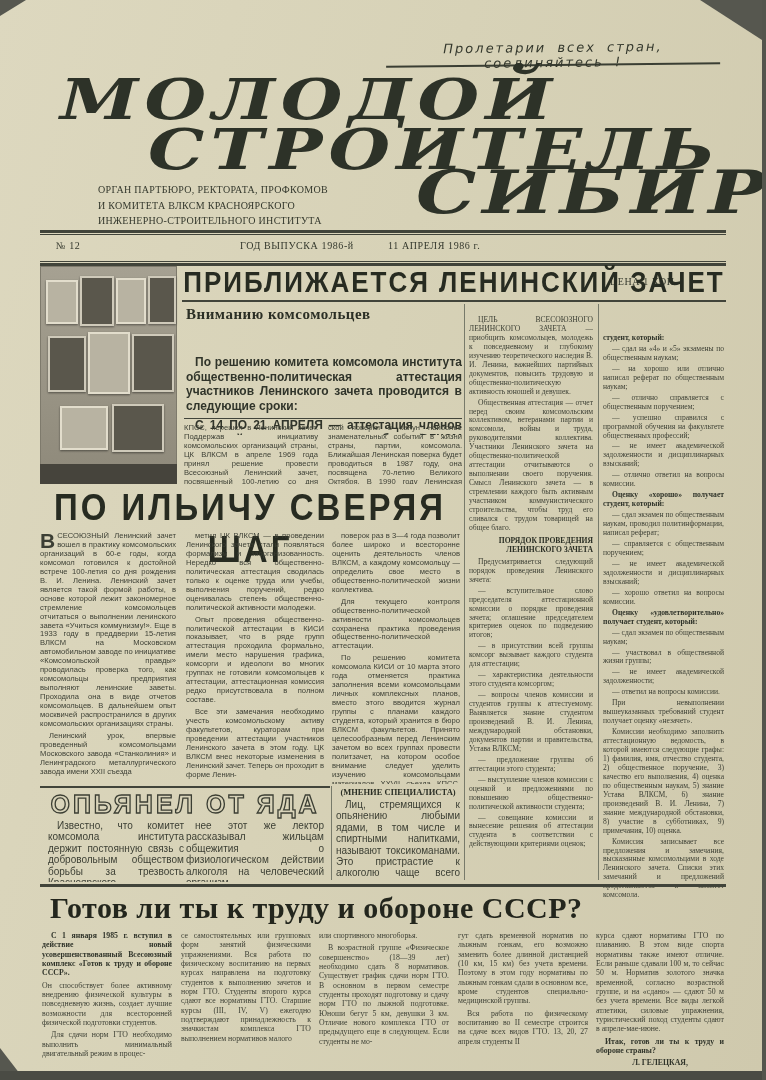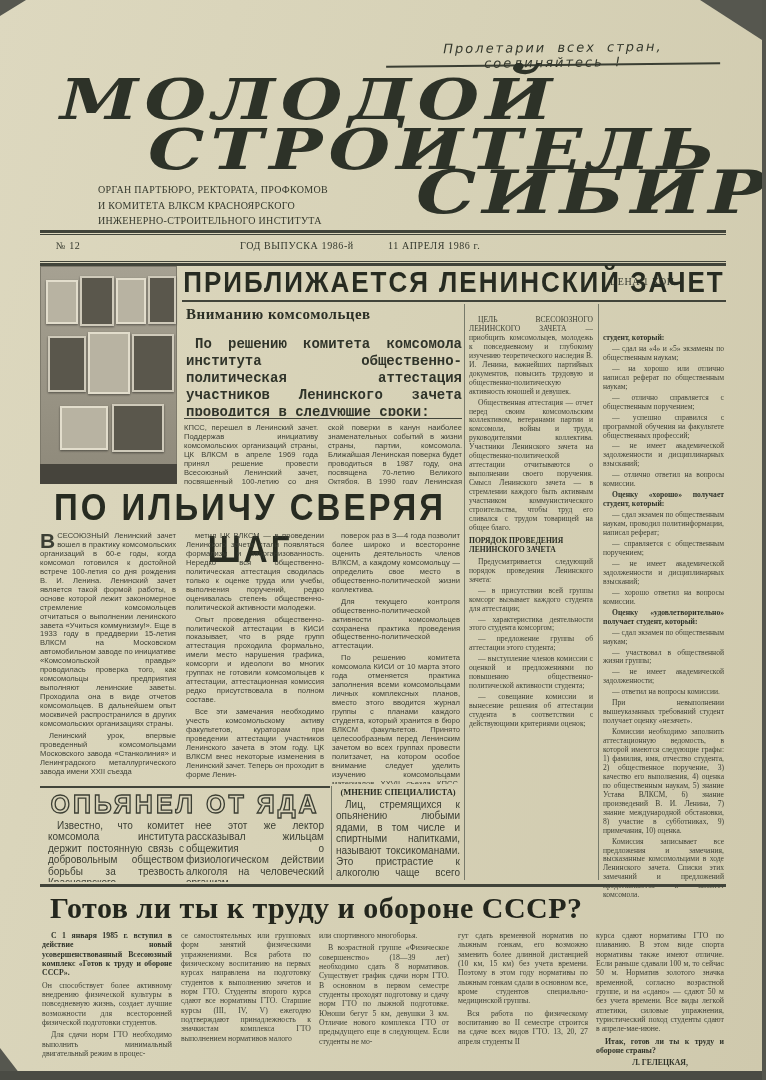--- a/index.html
+++ b/index.html
@@ -56,27 +56,27 @@
                 font-weight:bold;font-size:30px;color:#23261d;letter-spacing:.5px;}
   .spec-label{left:336px;top:787px;width:124px;text-align:center;font-weight:bold;
               font-size:8.5px;color:#2b2f25;}
 
   .col{position:absolute;text-align:justify;overflow:hidden;}
   .col p{margin:0 0 3px;}
   .sans-col{font-family:"Liberation Sans",sans-serif;font-size:7.6px;line-height:1.18;}
   .serif-col{font-family:"Liberation Serif",serif;font-size:7.6px;line-height:1.18;}
   .serif-col p{margin:0 0 2px;}
   .gto-col{font-family:"Liberation Serif",serif;font-size:7.8px;line-height:1.2;}
-  .att-col{font-family:Liberation Mono, monospace;font-size:14px;line-height:1.22;}
+  .att-col{font-family:Liberation Sans, sans-serif;font-size:12px;line-height:1.22;margin-top:19px;}
   .att-col p{margin:0 0 4px;}
   .tiny-col{font-family:"Liberation Sans",sans-serif;font-size:10px;line-height:1.14;}
 
   .col .b{font-weight:bold;color:#30342a;}
   .col .ind{text-indent:9px;}
-  .col .h{text-align:left;font-weight:bold;text-indent:0;margin:4px 0 3px;color:#2b2f25;}
+  .col .h{text-align:right;font-weight:bold;text-indent:0;margin:4px 0 3px;color:#2b2f25;}
   .col .right{text-align:center;}
   .col .drop::first-letter{font-size:21px;font-weight:bold;float:left;line-height:.78;padding:1px 2px 0 0;}
 </style>
 </head>
 <body>
 
 <div class="page">
 
   <div class="corner c-tl"></div>
   <div class="corner c-tr"></div>
@@ -135,22 +135,24 @@
     </div>
 
   <div class="vrule" style="left:464px;top:304px;height:576px;"></div>
   <div class="vrule" style="left:598px;top:304px;height:576px;"></div>
 
   <div class="col serif-col" style="left:469px;top:316px;width:124px;height:562px;">
       <p class="ind">ЦЕЛЬ ВСЕСОЮЗНОГО ЛЕНИНСКОГО ЗАЧЕТА — приобщить комсомольцев, молодежь к повседневному и глубокому изучению теоретического наследия В. И. Ленина, важнейших партийных документов, повысить трудовую и общественно-политическую активность юношей и девушек.</p>
       <p class="ind">Общественная аттестация — отчет перед своим комсомольским коллективом, ветеранами партии и комсомола, войны и труда, руководителями коллектива. Участники Ленинского зачета на общественно-политической аттестации отчитываются о выполнении своего поручения. Смысл Ленинского зачета — в стремлении каждого быть активным участником коммунистического строительства, чтобы труд его сливался с трудом товарищей на общее благо.</p>
       <p class="h">ПОРЯДОК ПРОВЕДЕНИЯ ЛЕНИНСКОГО ЗАЧЕТА</p>
       <p class="ind">Предусматривается следующий порядок проведения Ленинского зачета:</p>
+      <p class="ind">— вступительное слово председателя аттестационной комиссии о порядке проведения зачета; оглашение председателем критериев оценок по подведению итогов;</p>
       <p class="ind">— в присутствии всей группы комсорг вызывает каждого студента для аттестации;</p>
       <p class="ind">— характеристика деятельности этого студента комсоргом;</p>
+      <p class="ind">— вопросы членов комиссии и студентов группы к аттестуемому. Выявляется знание студентом произведений В. И. Ленина, международной обстановки, документов партии и правительства, Устава ВЛКСМ;</p>
       <p class="ind">— предложение группы об аттестации этого студента;</p>
       <p class="ind">— выступление членов комиссии с оценкой и предложениями по повышению общественно-политической активности студента;</p>
       <p class="ind">— совещание комиссии и вынесение решения об аттестации студента в соответствии с действующими критериями оценок;</p>
     </div>
   <div class="col serif-col" style="left:603px;top:310px;width:121px;height:568px;margin-top:24px;">
       <p class="b">студент, который:</p>
       <p class="ind">— сдал на «4» и «5» экзамены по общественным наукам;</p>
       <p class="ind">— на хорошо или отлично написал реферат по общественным наукам;</p>
       <p class="ind">— отлично справляется с общественным поручением;</p>
       <p class="ind">— успешно справился с программой обучения на факультете общественных профессий;</p>

